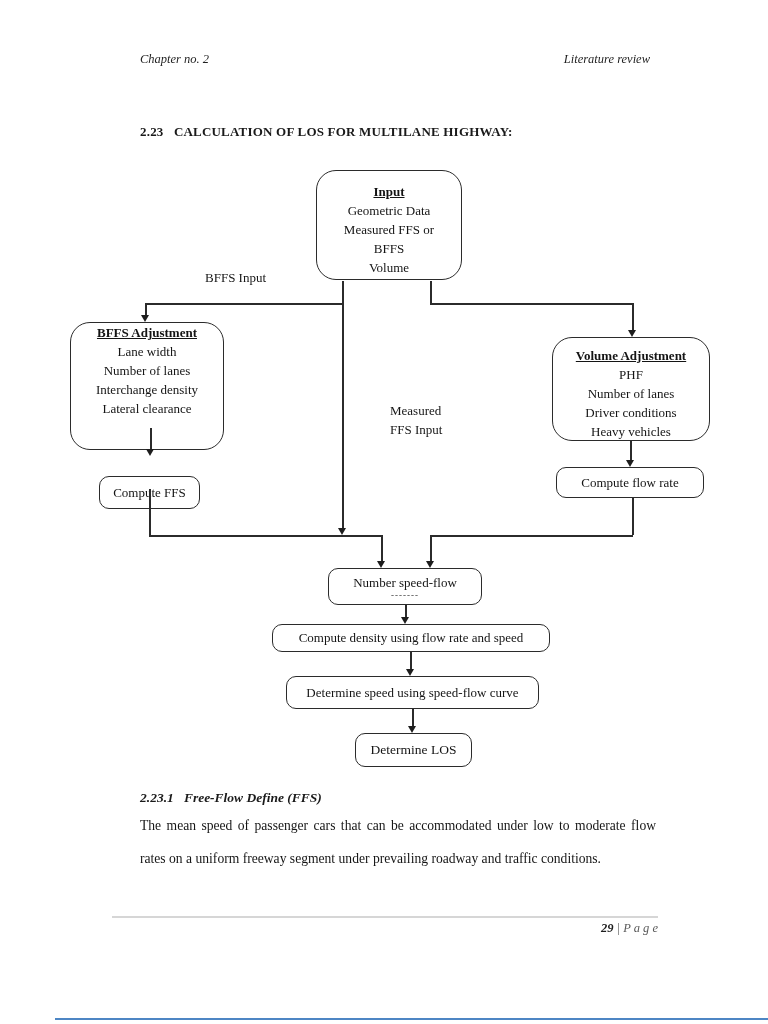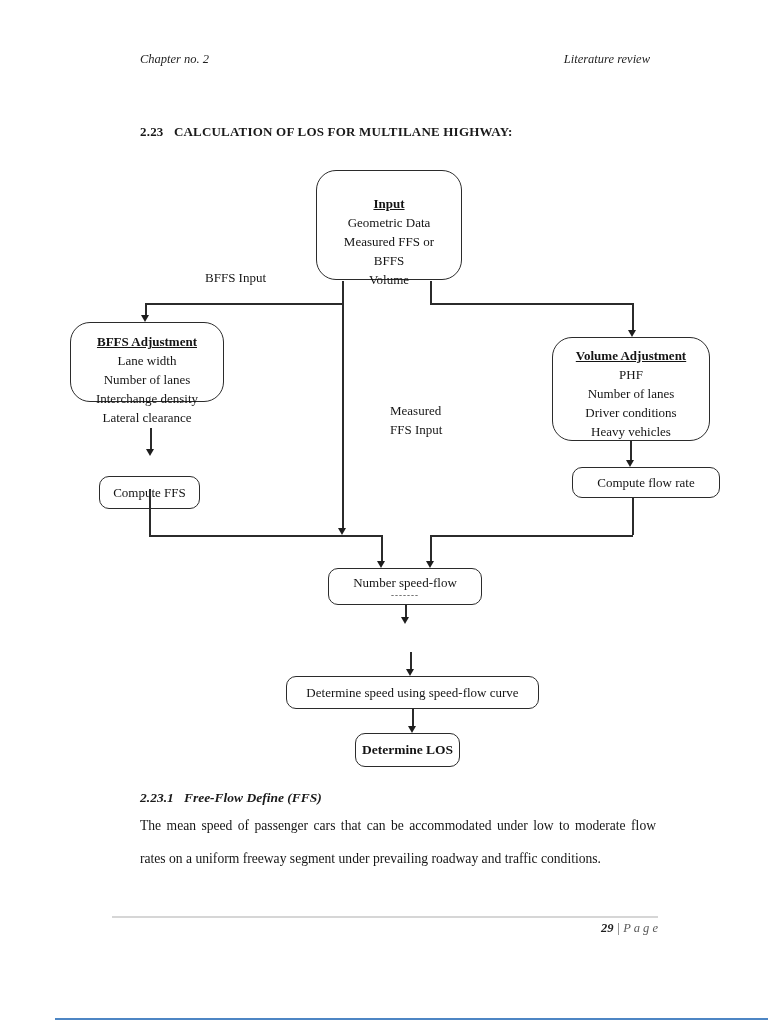--- a/index.html
+++ b/index.html
@@ -32,63 +32,66 @@
 </head>
 <body>
 
 <div id="page">
 
   <div class="abs hdr" style="left:140px;top:52px;">Chapter no. 2</div>
   <div class="abs hdr" style="top:52px;right:118px;">Literature review</div>
 
   <div class="abs doc-title" style="left:140px;top:124px;">2.23   CALCULATION OF LOS FOR MULTILANE HIGHWAY:</div>
 
-  <div class="node node-big" style="left:316px;top:170px;width:146px;height:110px;padding-top:23px;">
+  <div class="node node-big" style="left:316px;top:170px;width:146px;height:110px;padding-top:11px;">
     <div class="node-line node-title">Input</div>
     <div class="node-line">Geometric Data</div>
     <div class="node-line">Measured FFS or</div>
     <div class="node-line">BFFS</div>
     <div class="node-line">Volume</div>
   </div>
 
-  <div class="node node-big" style="left:70px;top:322px;width:154px;height:80px;padding-top:9px;">
+  <div class="node node-big" style="left:70px;top:322px;width:154px;height:128px;">
     <div class="node-line node-title">BFFS Adjustment</div>
     <div class="node-line">Lane width</div>
     <div class="node-line">Number of lanes</div>
     <div class="node-line">Interchange density</div>
     <div class="node-line">Lateral clearance</div>
   </div>
 
   <div class="node node-big" style="left:552px;top:337px;width:158px;height:104px;padding-top:8px;">
     <div class="node-line node-title">Volume Adjustment</div>
     <div class="node-line">PHF</div>
     <div class="node-line">Number of lanes</div>
     <div class="node-line">Driver conditions</div>
     <div class="node-line">Heavy vehicles</div>
   </div>
 
   <div class="node node-center" style="left:99px;top:476px;width:101px;height:33px;">
     <span>Compute FFS</span>
   </div>
 
-  <div class="node node-center" style="left:572px;top:467px;width:148px;height:31px;">
+  <div class="node node-center" style="left:556px;top:467px;width:148px;height:31px;">
     <span>Compute flow rate</span>
   </div>
 
   <div class="node" style="left:328px;top:568px;width:154px;height:37px;padding-top:6px;">
     <div style="line-height:16px;">Number speed-flow</div>
     <div class="sub-dashes">-------</div>
   </div>
 
+  <div class="node node-center" style="left:272px;top:624px;width:278px;height:28px;">
+    <span>Compute density using flow rate and speed</span>
+  </div>
 
   <div class="node node-center" style="left:286px;top:676px;width:253px;height:33px;">
     <span>Determine speed using speed-flow curve</span>
   </div>
 
-  <div class="node node-center" style="left:355px;top:733px;width:105px;height:34px;font-weight:bold;font-size:13.5px;">
+  <div class="node node-center" style="left:355px;top:733px;width:117px;height:34px;font-weight:normal;font-size:13.5px;">
     <span>Determine LOS</span>
   </div>
 
   <div class="edge-label" style="left:205px;top:270px;">BFFS Input</div>
   <div class="edge-label" style="left:390px;top:401px;width:92px;">
     <div style="line-height:19px;">Measured</div>
     <div style="line-height:19px;">FFS Input</div>
   </div>
 
   <div class="vl" style="left:342px;top:281px;height:247px;"></div>

